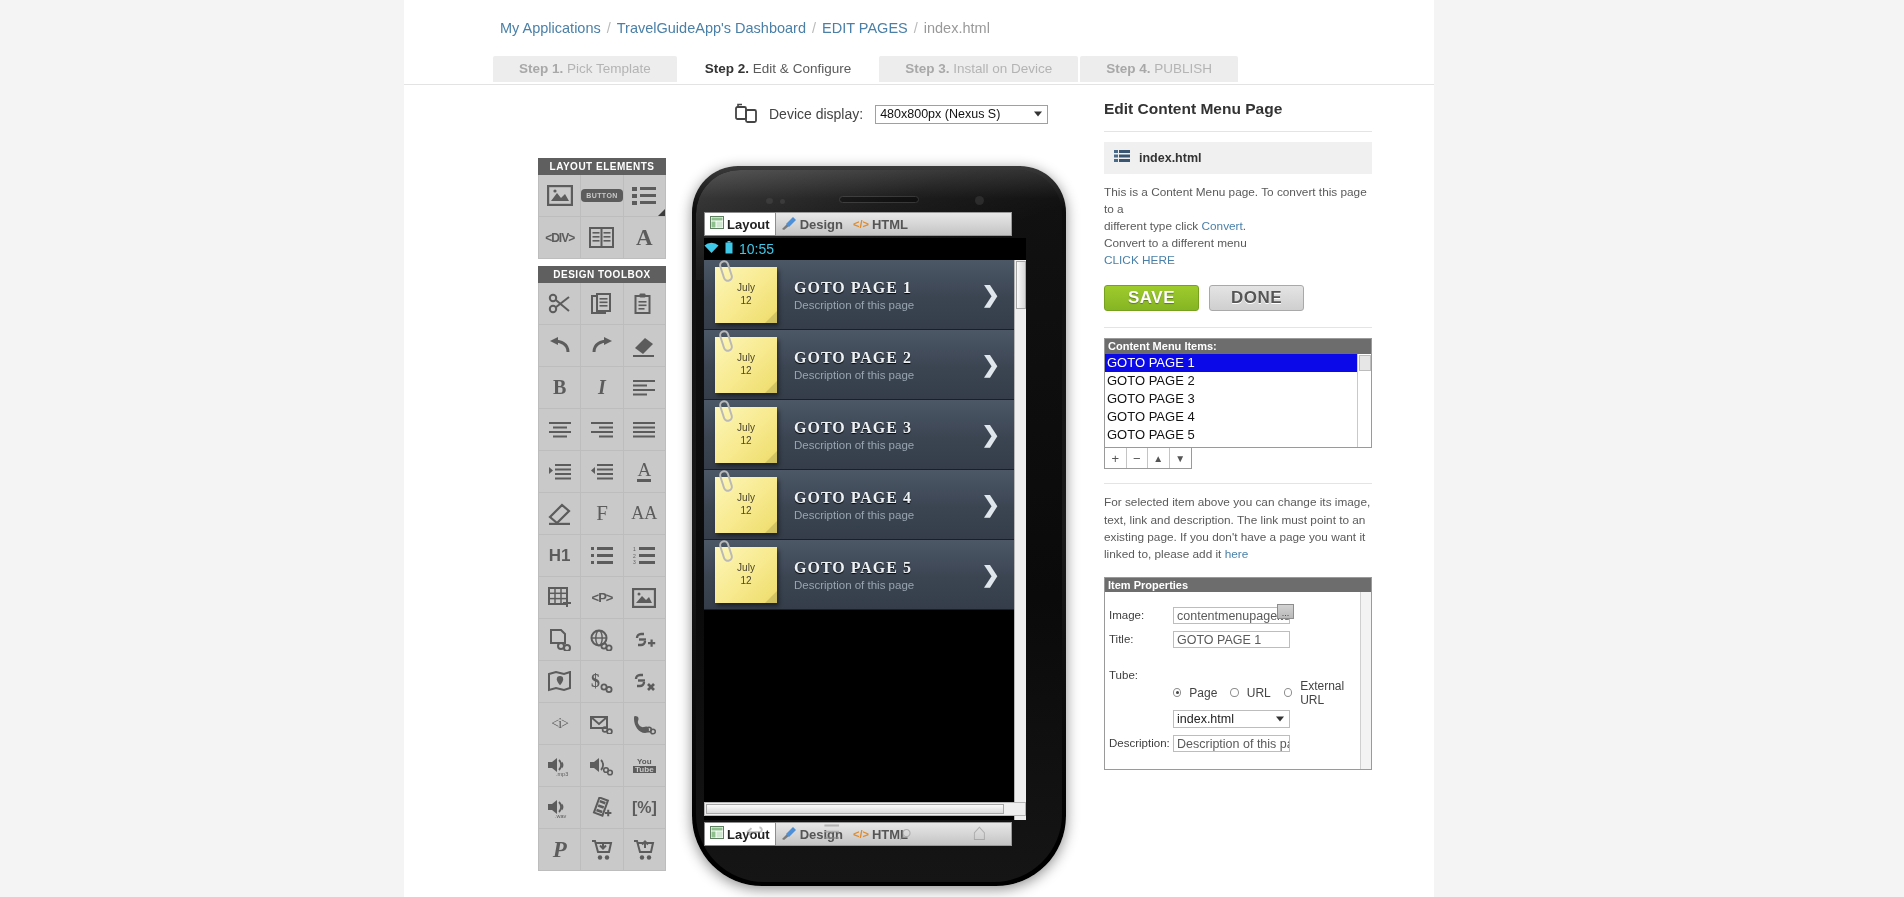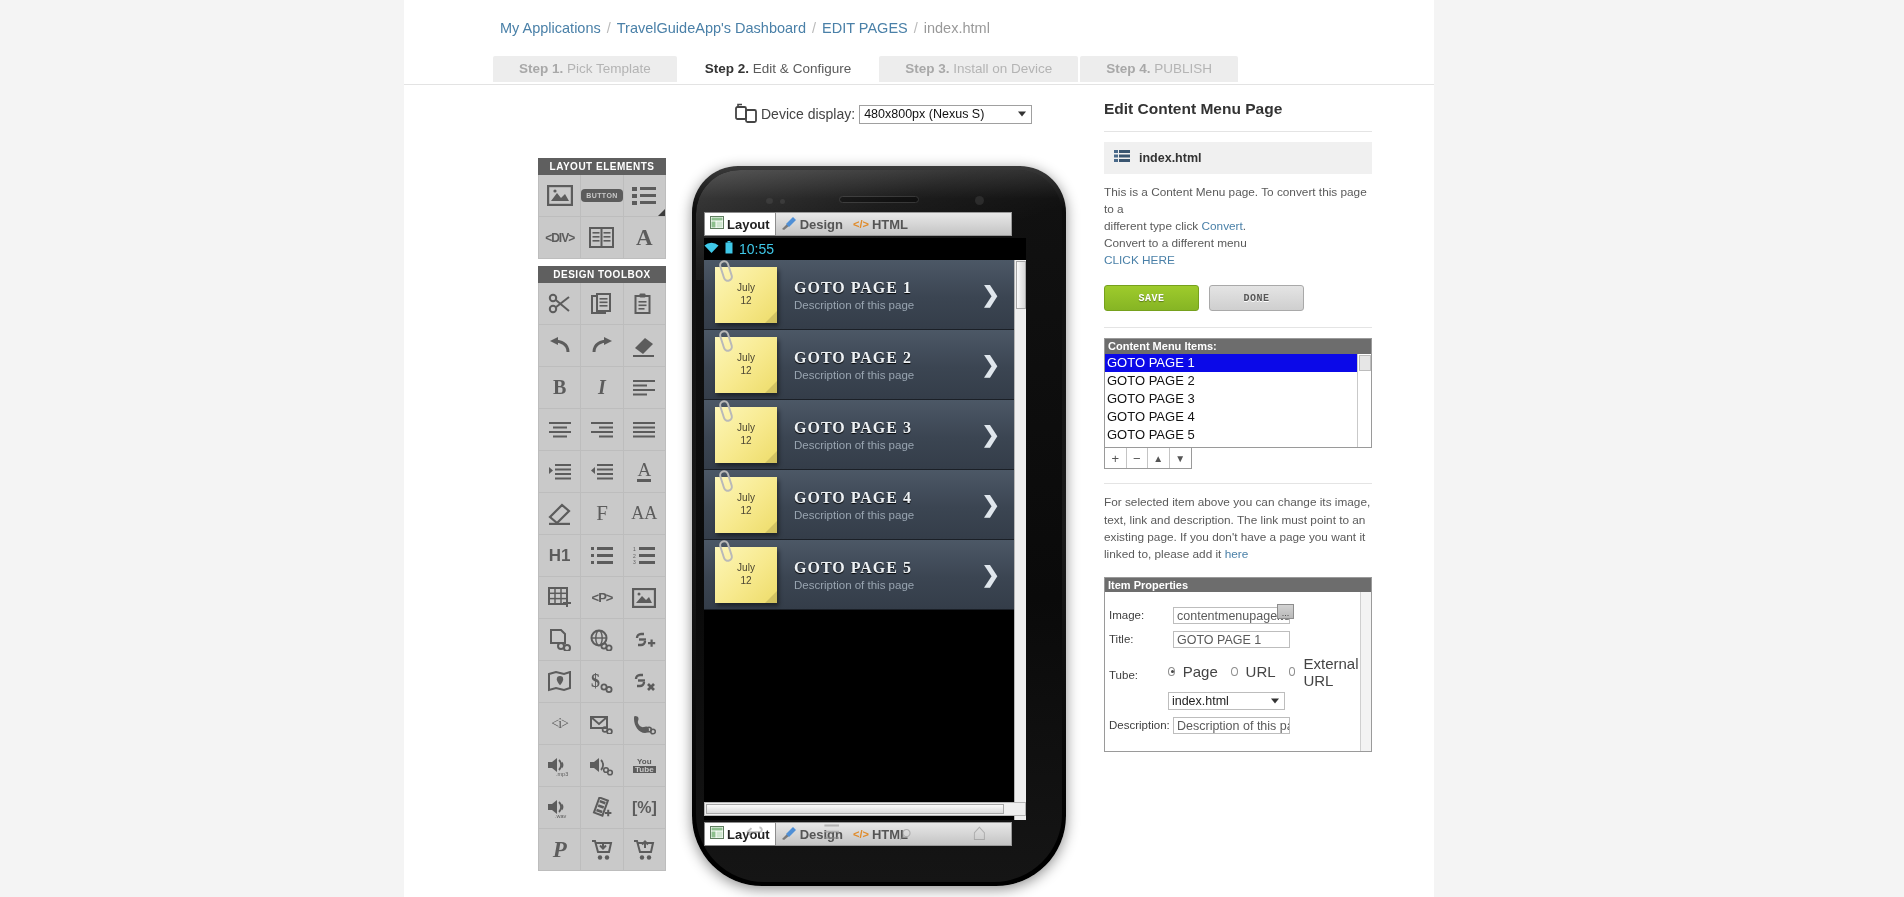--- a/index.html
+++ b/index.html
@@ -64,21 +64,21 @@
     width: 1030px; height: 1px;
     background: #e3e3e3;
   }
 
   
   .device-bar {
     position: absolute;
     left: 735px; top: 103px;
     display: flex;
     align-items: center;
-    gap: 4px;
+    gap: 12px;
   }
   .device-icon { width: 22px; height: 22px; }
   .device-label { font-size: 14px; color: #444; }
   .device-select {
     width: 173px; height: 19px;
     border: 1px solid #a0a0a0;
     background: #fff;
     font-size: 12.5px;
     color: #111;
     display: flex;
@@ -372,27 +372,26 @@
     margin-top: 10px;
     font-size: 11.8px;
   }
   .help-text a { color: #4a80a8; text-decoration: none; }
   .btn-row { display: flex; gap: 10px; margin-top: 16px; }
   .btn {
     height: 26px;
     min-width: 95px;
     border: 1px solid #8e8e8e;
     border-radius: 3px;
-    font-size: 10px;
+    font-size: 17px;
     font-weight: bold;
     letter-spacing: .5px;
     display: flex; align-items: center; justify-content: center;
     color: #fff;
     text-shadow: 0 1px 1px rgba(0,0,0,.35);
-    font-family: Liberation Mono, monospace;
   }
   .btn.save {
     background: linear-gradient(180deg,#9ecb2c,#86b524);
     border-color: #76a11d;
     width: 95px;
   }
   .btn.done {
     background: linear-gradient(180deg,#e4e4e4,#cfcfcf);
     border-color: #a9a9a9;
     color: #555;
@@ -495,21 +494,21 @@
   }
   .ellipsis-btn {
     position: absolute; left: 104px; top: -3px;
     width: 17px; height: 15px;
     background: linear-gradient(180deg,#d3d3d3,#b9b9b9);
     border: 1px solid #8d8d8d;
     color: #444;
     font-size: 9px;
     display: flex; align-items: flex-end; justify-content: center;
   }
-  .radios { display: flex; align-items: center; gap: 8px; font-size: 15px; color: #444; margin-bottom: 3px;}
+  .radios { display: flex; align-items: center; gap: 8px; font-size: 12px; color: #444; margin-bottom: 3px; margin-top: 24px;}
   .radio {
     width: 9px; height: 9px; border-radius: 50%;
     border: 1px solid #8d8d8d;
     background: #fff;
     display: inline-block;
     position: relative;
   }
   .radio.on:after {
     content: ""; position: absolute;
     left: 2px; top: 2px; width: 3px; height: 3px;

